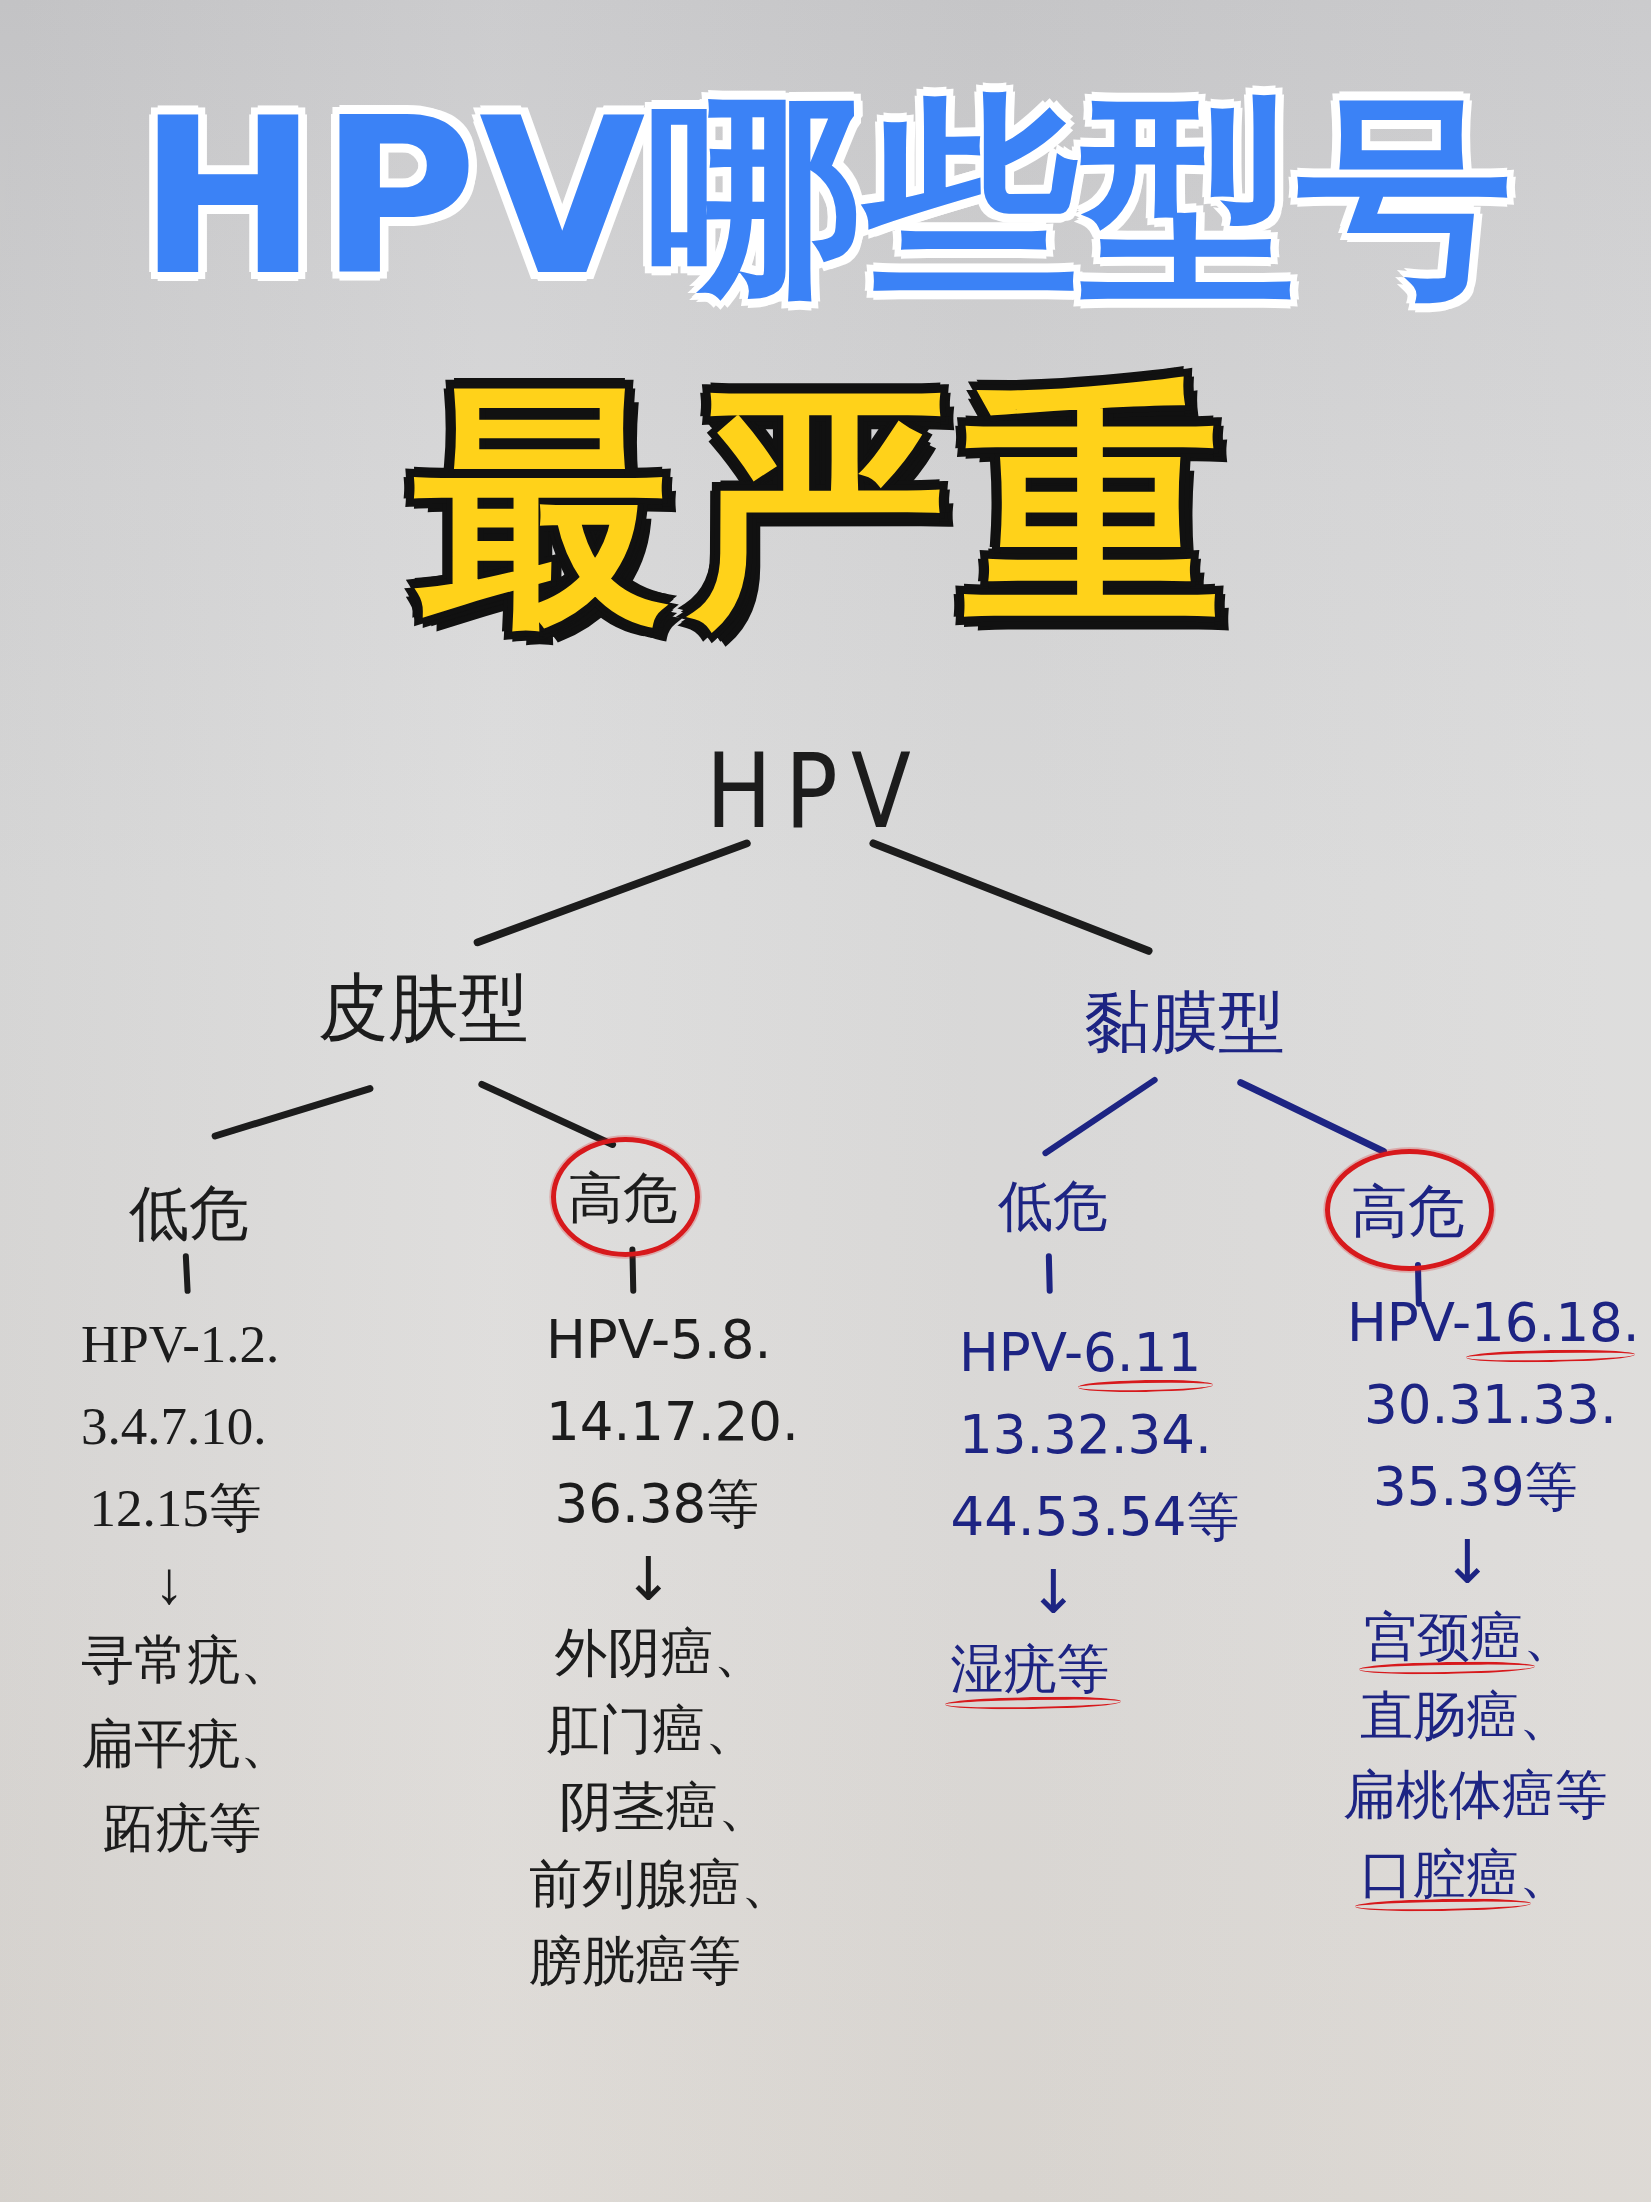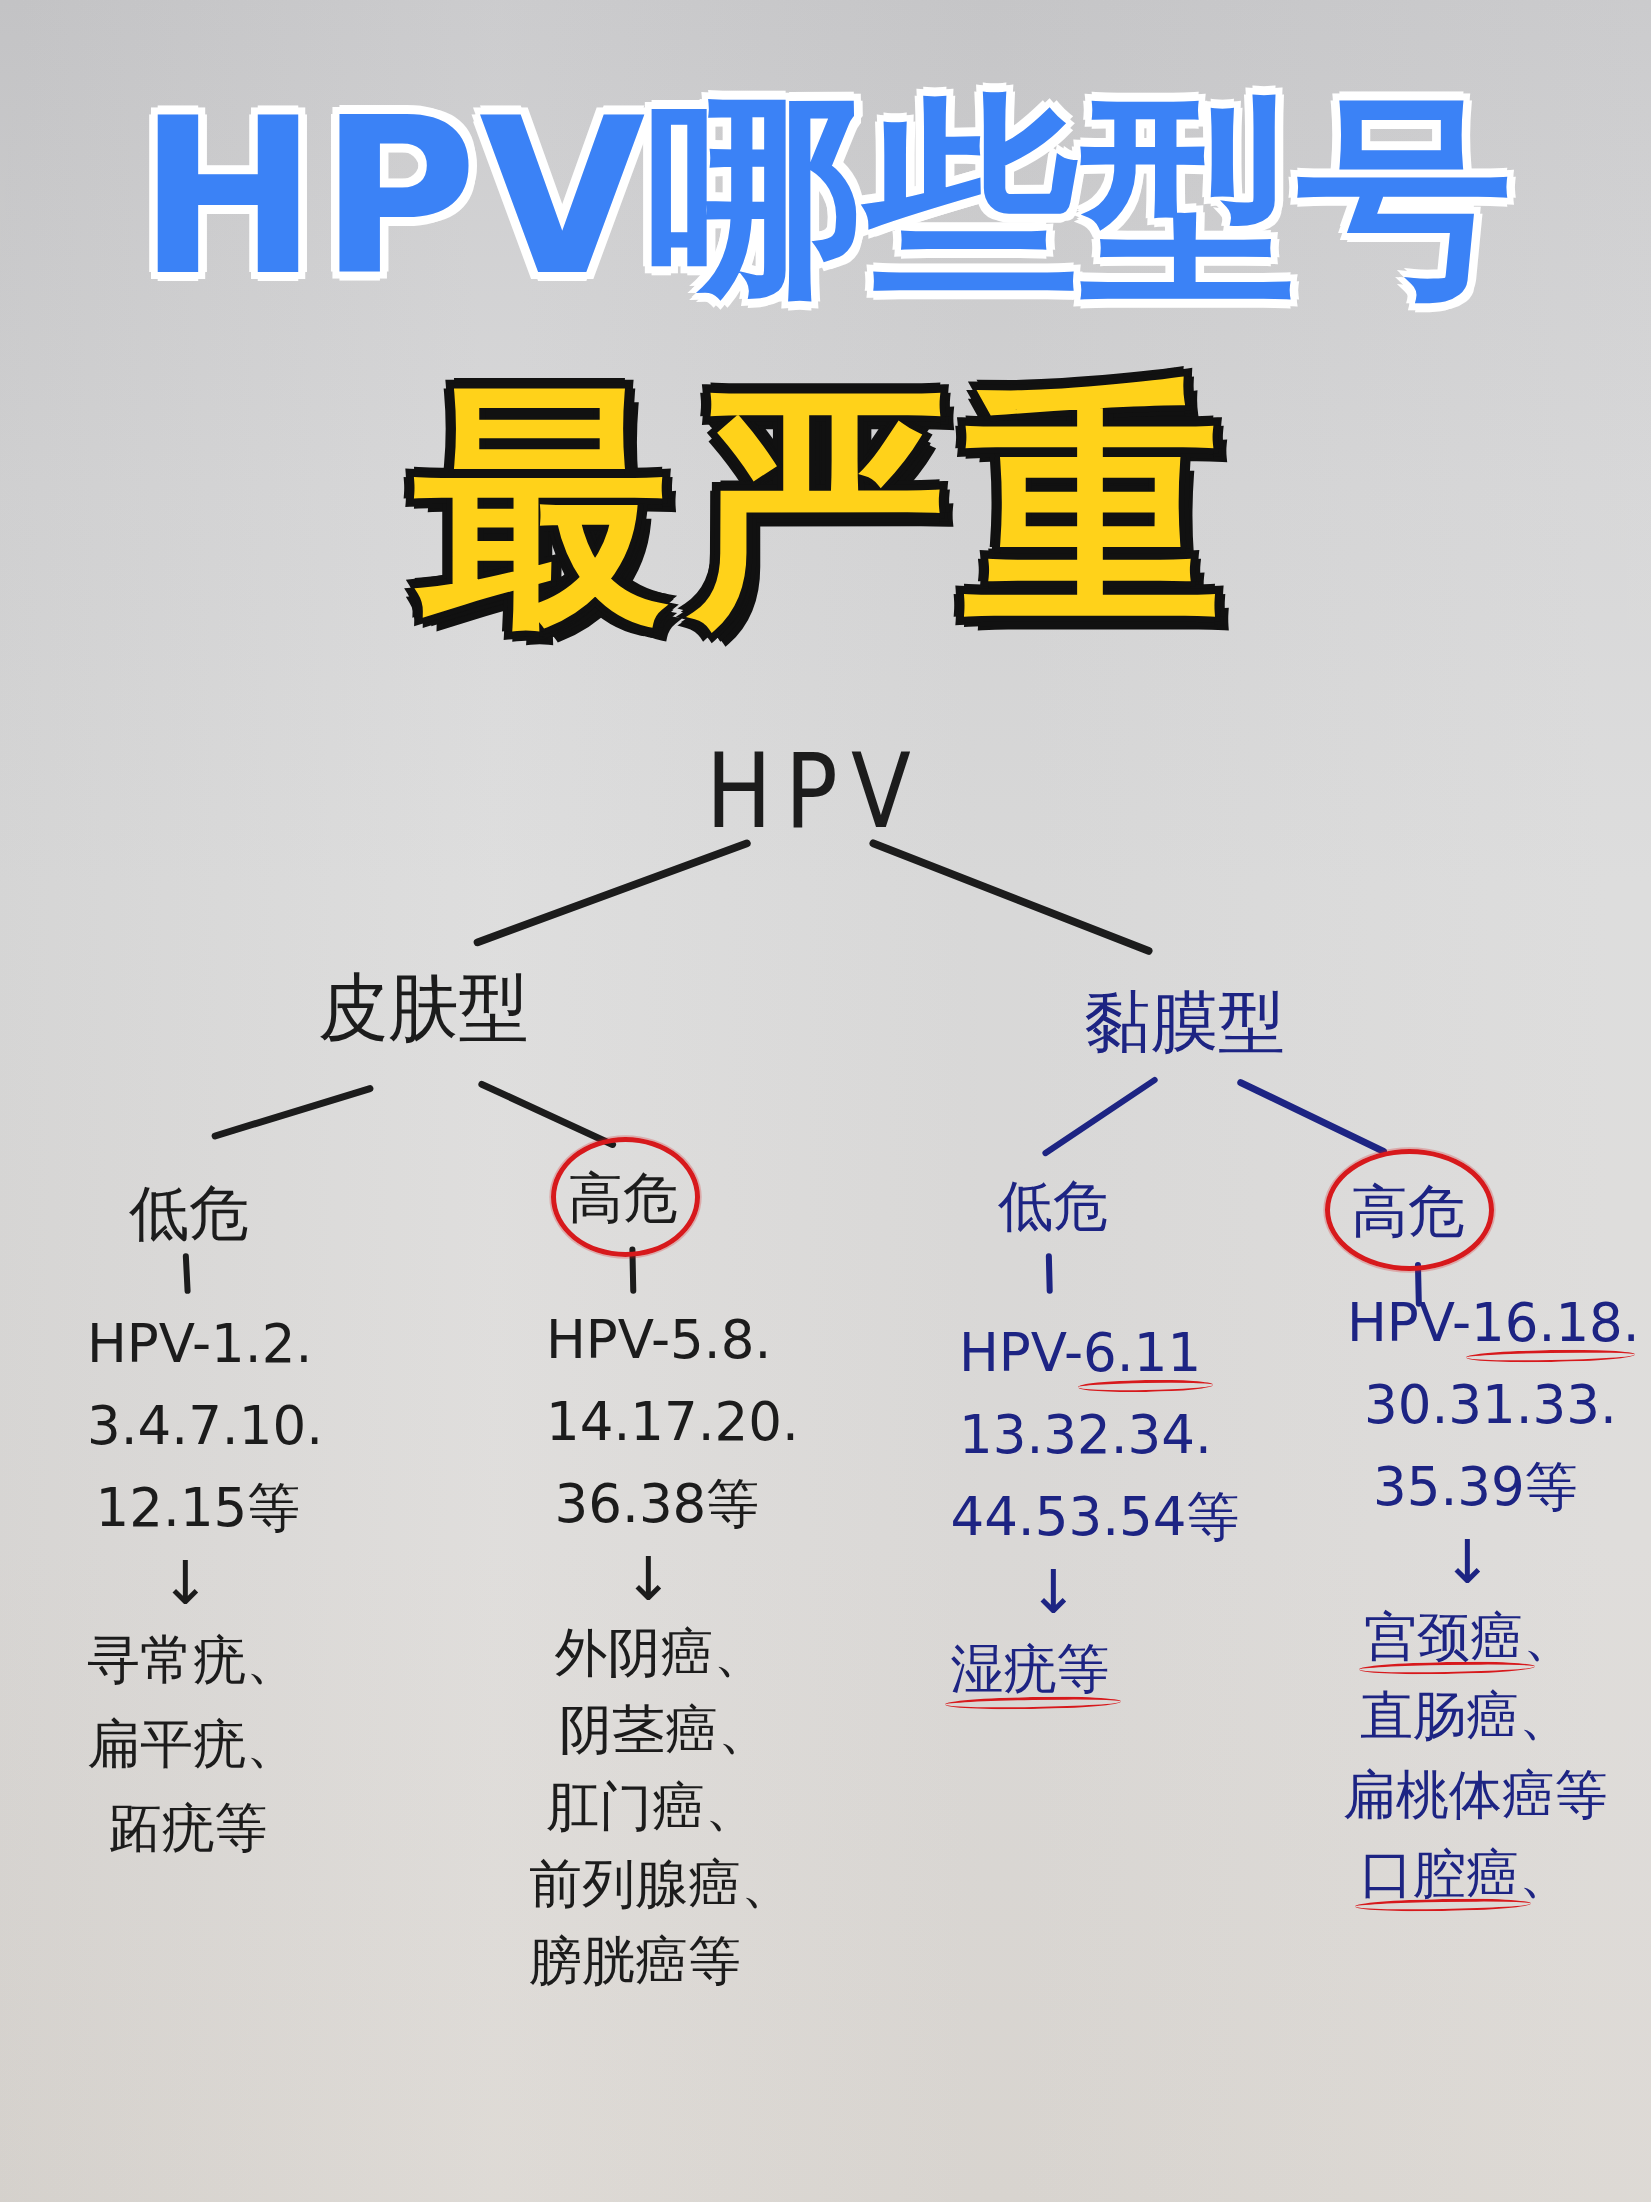--- a/index.html
+++ b/index.html
@@ -96,38 +96,38 @@
 <div class="hw black risk" style="left:129px; top:1174px;">低危</div>
 
 <div class="circle" style="left:551px; top:1137px; width:139px; height:110px;"></div>
 <div class="hw black risk" style="left:568px; top:1162px; font-size:55px;">高危</div>
 
 <div class="hw blue risk" style="left:998px; top:1170px; font-size:55px;">低危</div>
 
 <div class="circle" style="left:1325px; top:1149px; width:159px; height:112px;"></div>
 <div class="hw blue risk" style="left:1351px; top:1174px; font-size:57px;">高危</div>
 
-<div class="col black" style="left:87px; top:1303px;">
+<div class="col black" style="left:81px; top:1303px;font-family:Liberation Serif, serif;">
   <span class="line">HPV-1.2.</span>
   <span class="line">3.4.7.10.</span>
   <span class="line" style="padding-left:8.6px;">12.15等</span>
   <span class="arrow" style="padding-left:73px;">↓</span>
   <span class="line disease">寻常疣、</span>
   <span class="line disease">扁平疣、</span>
   <span class="line disease" style="padding-left:21.5px;">跖疣等</span>
 </div>
 
 <div class="col black" style="left:546px; top:1299px;">
   <span class="line">HPV-5.8.</span>
   <span class="line">14.17.20.</span>
   <span class="line" style="padding-left:8.6px;">36.38等</span>
   <span class="arrow" style="padding-left:77px;">↓</span>
   <span class="line disease" style="padding-left:8.6px; line-height:77px;">外阴癌、</span>
+  <span class="line disease" style="line-height:77px;">肛门癌、</span>
   <span class="line disease" style="padding-left:13px; line-height:77px;">阴茎癌、</span>
-  <span class="line disease" style="line-height:77px;">肛门癌、</span>
   <span class="line disease" style="margin-left:-17px; line-height:77px;">前列腺癌、</span>
   <span class="line disease" style="margin-left:-17px; line-height:77px;">膀胱癌等</span>
 </div>
 
 <div class="col blue" style="left:959px; top:1312px;">
   <span class="line">HPV-<span class="u">6.11</span></span>
   <span class="line">13.32.34.</span>
   <span class="line" style="margin-left:-8.6px;">44.53.54等</span>
   <span class="arrow" style="padding-left:69px;">↓</span>
   <span class="line disease" style="margin-left:-8.6px;"><span class="u">湿疣等</span></span>

